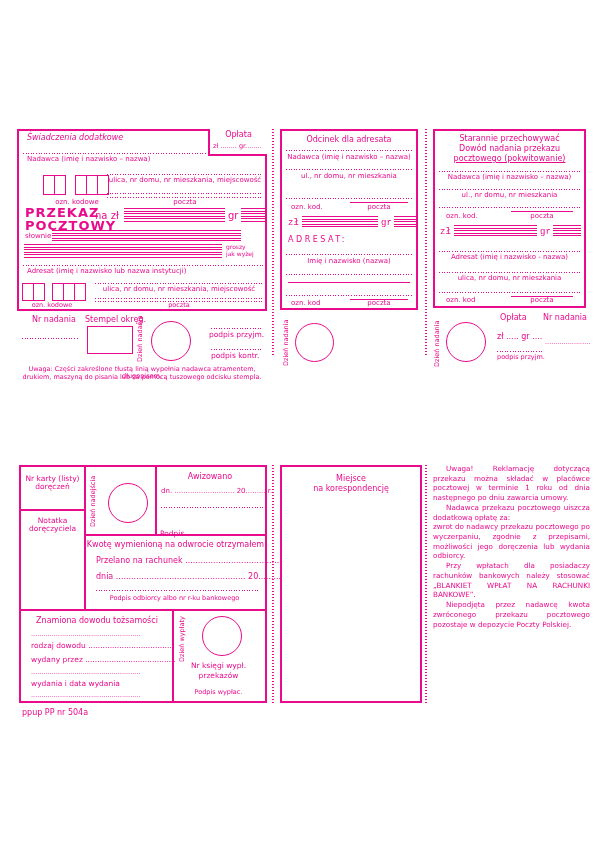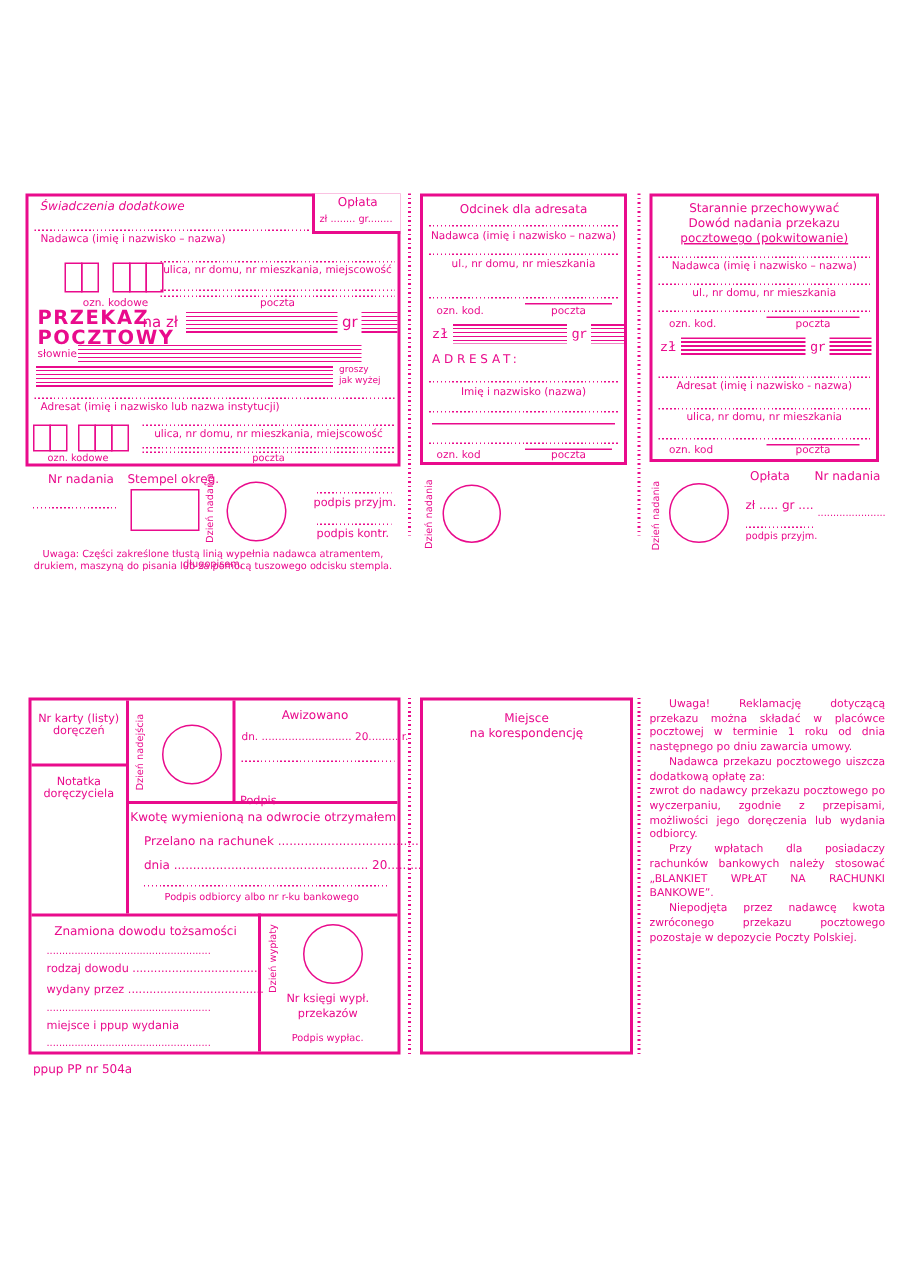--- a/index.html
+++ b/index.html
@@ -195,21 +195,21 @@
     <div class="lbl f8" style="left:75px;top:90px;">Przelano na rachunek .....................................</div>
     <div class="lbl f8" style="left:75px;top:106px;">dnia ................................................... 20......... r.</div>
     <div class="dl" style="left:75px;top:123px;width:164px;"></div>
     <div class="lbl f65 ctr" style="left:65px;top:128px;width:177px;">Podpis odbiorcy albo nr r-ku bankowego</div>
 
     <div class="lbl f8 ctr" style="left:6px;top:150px;width:140px;">Znamiona dowodu tożsamości</div>
     <div class="lbl f65" style="left:10px;top:164px;">.....................................................</div>
     <div class="lbl f75" style="left:10px;top:175px;">rodzaj dowodu ....................................</div>
     <div class="lbl f75" style="left:10px;top:189px;">wydany przez ......................................</div>
     <div class="lbl f65" style="left:10px;top:202px;">.....................................................</div>
-    <div class="lbl f75" style="left:10px;top:213px;">miejsce i ppup wydania</div>
+    <div class="lbl f75" style="left:10px;top:213px;">wydania i data wydania</div>
     <div class="lbl f65" style="left:10px;top:225px;">.....................................................</div>
 
     <div class="vtext" style="left:158px;top:148px;height:48px;width:16px;">Dzień wypłaty</div>
     <div class="circle" style="left:181px;top:149px;width:38px;height:38px;"></div>
     <div class="lbl f75 ctr" style="left:151px;top:195px;width:93px;">Nr księgi wypł.</div>
     <div class="lbl f75 ctr" style="left:151px;top:205px;width:93px;">przekazów</div>
     <div class="lbl f65 ctr" style="left:151px;top:222px;width:93px;">Podpis wypłac.</div>
   </div>
   <div class="lbl f8" style="left:22px;top:709px;">ppup PP nr 504a</div>
 

